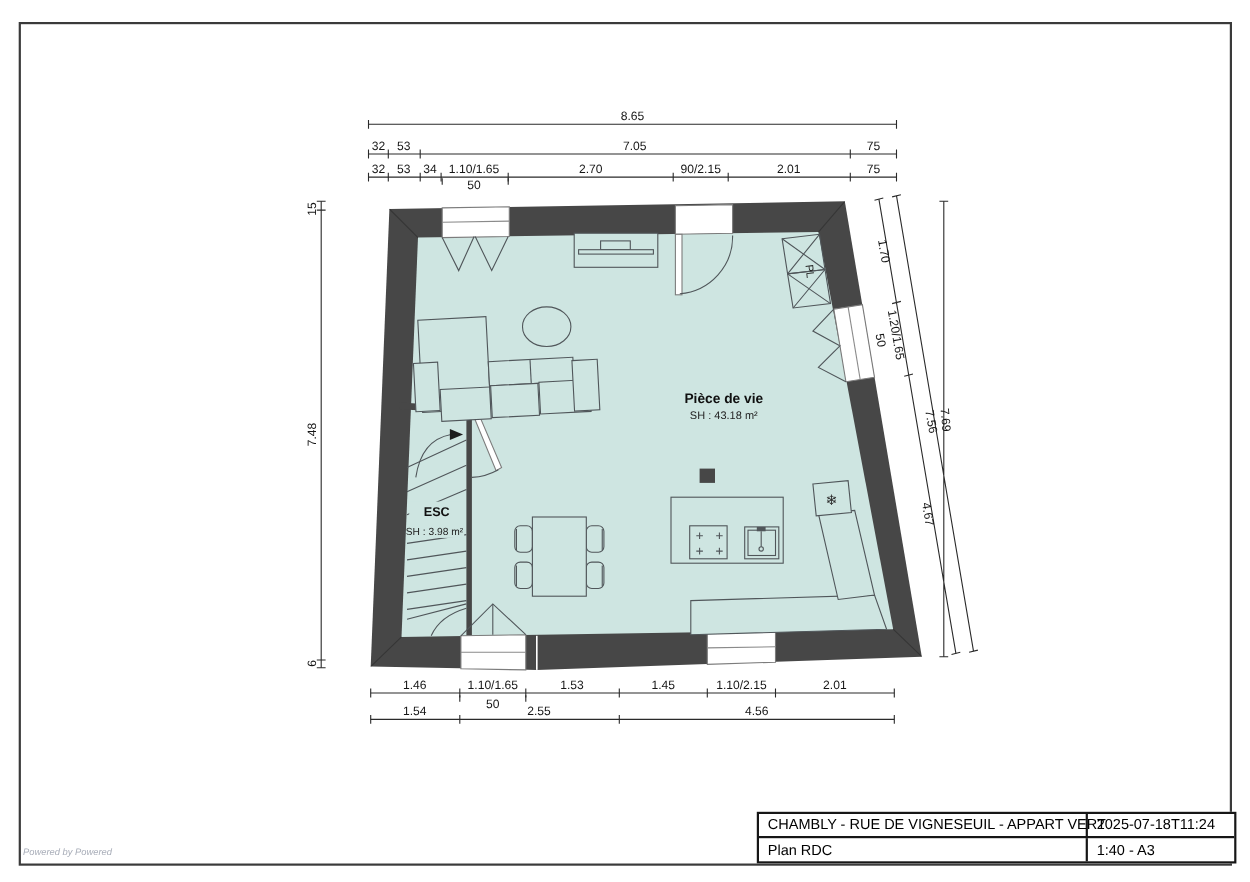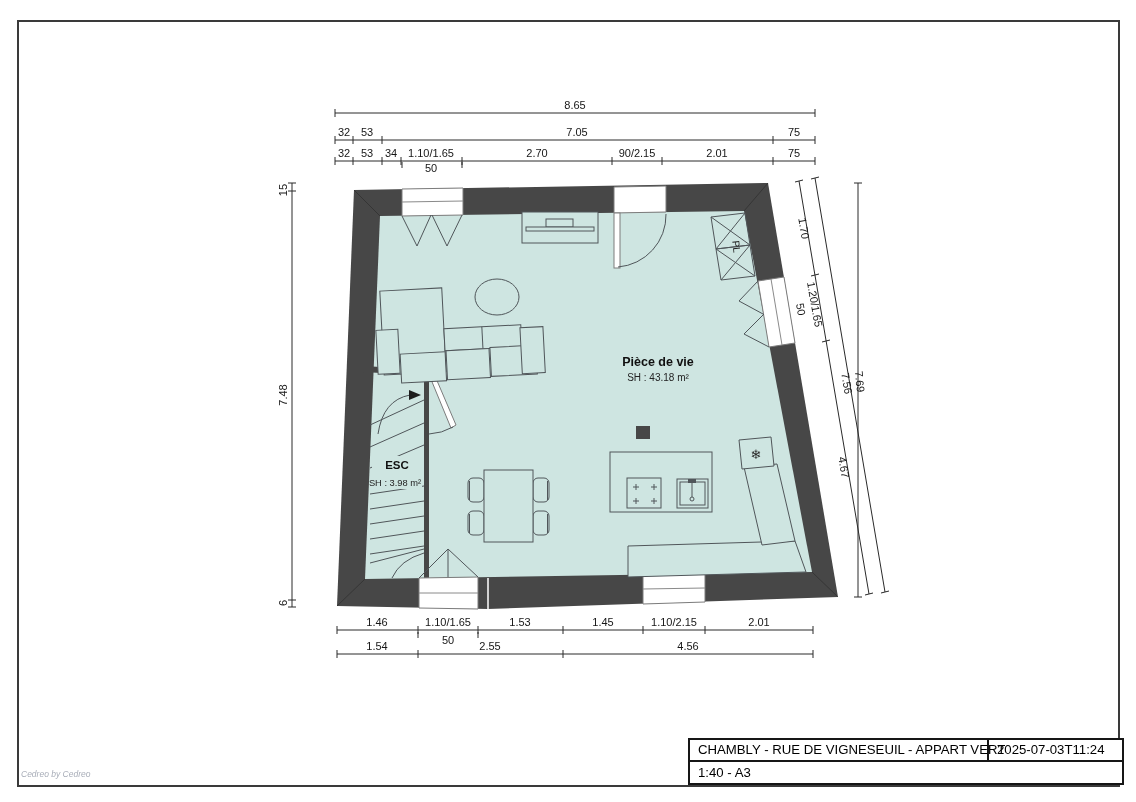--- a/index.html
+++ b/index.html
@@ -226,17 +226,18 @@
     <text class="dim" x="811" y="305" transform="rotate(80 811 305)">1.20/1.65</text>
     <text class="dim" x="797" y="310" transform="rotate(80 797 310)">50</text>
     <text class="dim" x="840" y="468" transform="rotate(80 840 468)">4.67</text>
     <text class="dim" x="843" y="384" transform="rotate(80 843 384)">7.56</text>
     <text class="dim" x="856" y="382" transform="rotate(85 856 382)">7.69</text>
   </g>
 </svg>
 
 <div class="titleblock">
   <div class="tb-cell tb-r1 tb-c1">CHAMBLY - RUE DE VIGNESEUIL - APPART VERT</div>
-  <div class="tb-cell tb-r1">2025-07-03T11:24</div>
+  <div class="tb-cell tb-r1">2025-07-18T11:24</div>
+  <div class="tb-cell tb-c1">Plan RDC</div>
   <div class="tb-cell">1:40 - A3</div>
 </div>
 
-<div class="watermark">Cedreo by Cedreo</div>
+<div class="watermark">Powered by Powered</div>
 
 </body></html>

